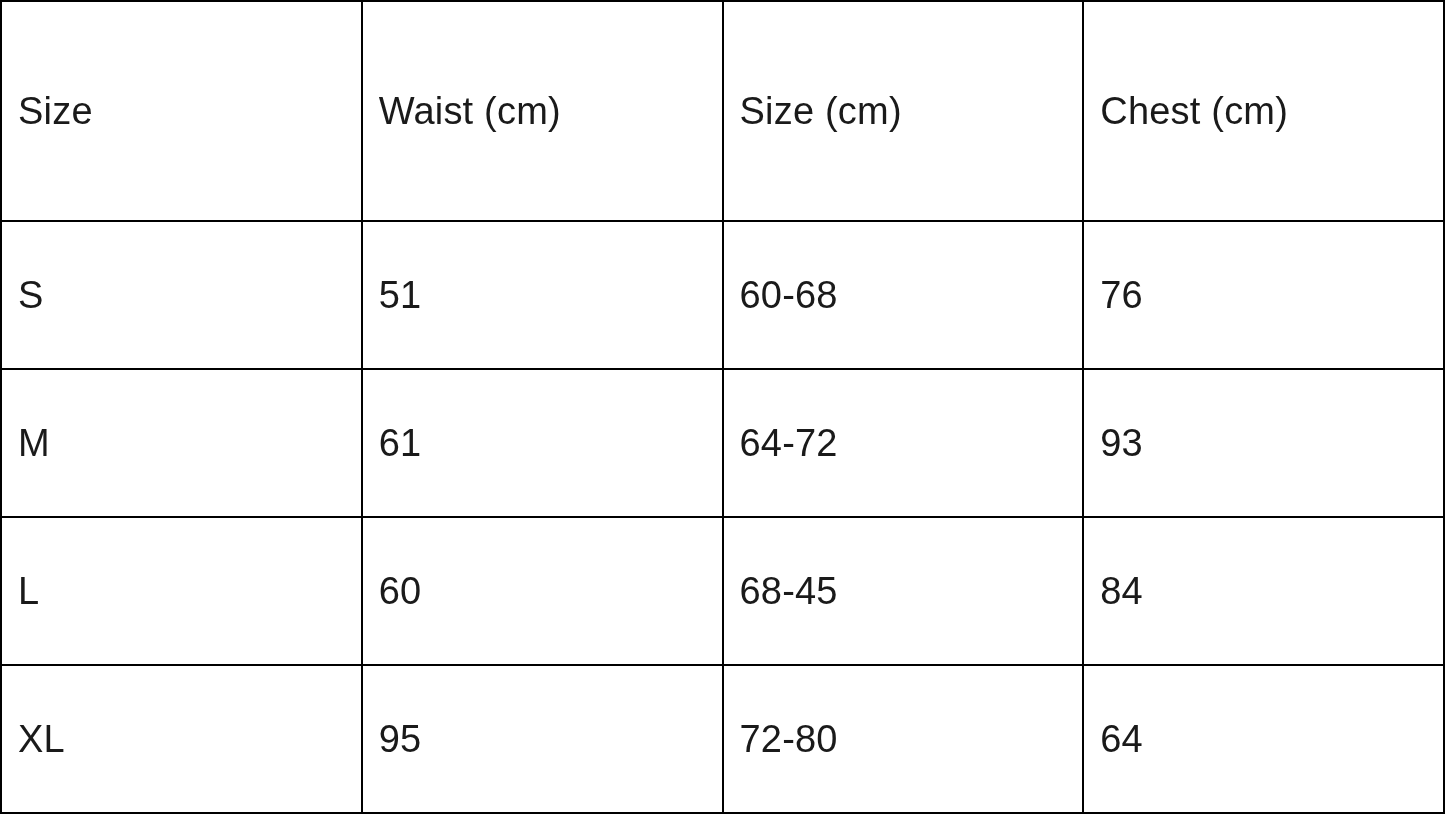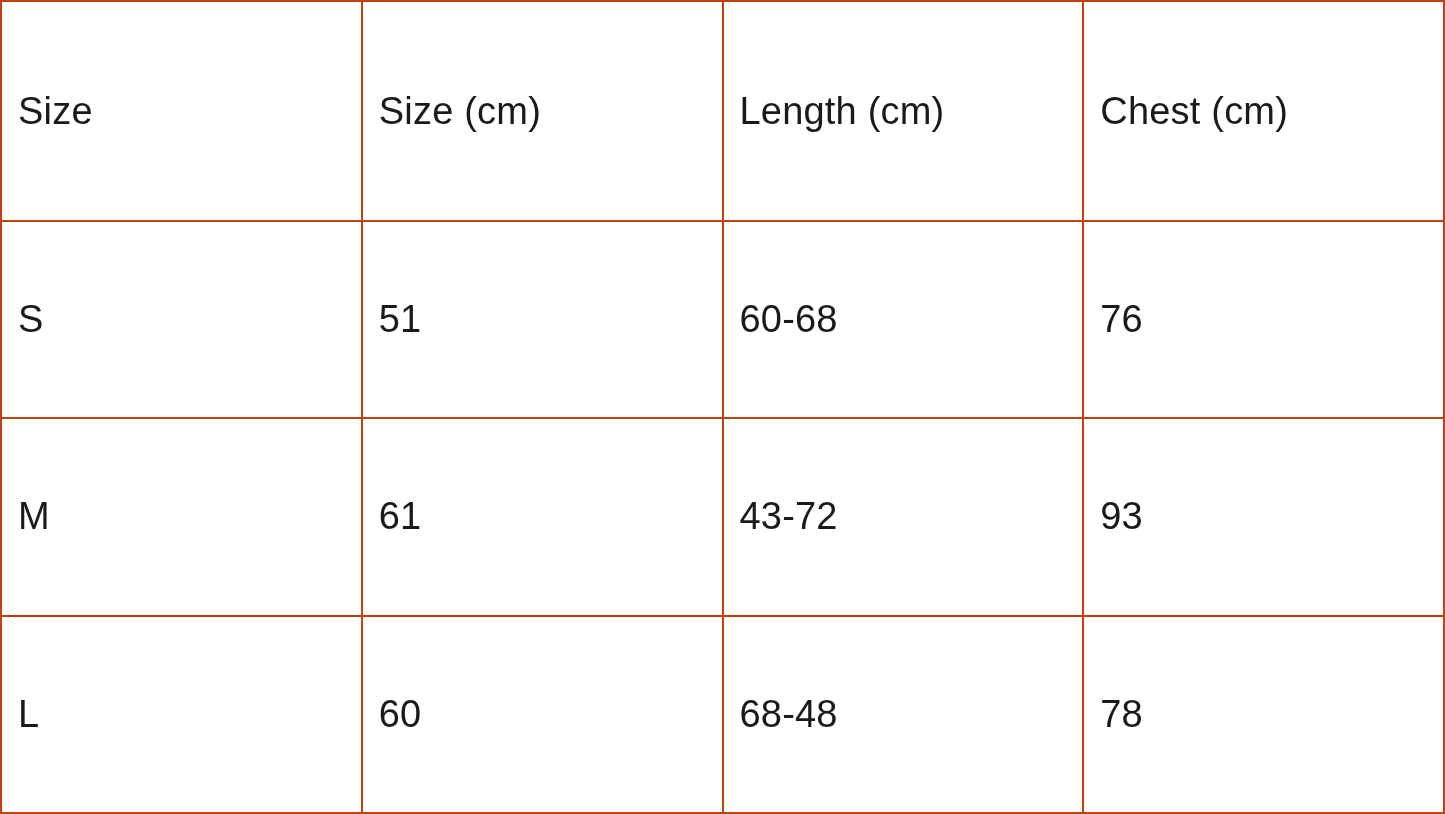--- a/index.html
+++ b/index.html
@@ -15,21 +15,21 @@
   }
   table.size-chart {
     width: 1445px;
     height: 814px;
     border-collapse: collapse;
     table-layout: fixed;
     background: #ffffff;
   }
   table.size-chart th,
   table.size-chart td {
-    border: 2px solid #c2410c;
+    border: 2px solid #000000;
     padding: 0 10px 0 16px;
     text-align: left;
     vertical-align: middle;
     font-size: 38px;
     font-weight: 400;
     color: #1a1a1a;
     letter-spacing: 0.2px;
     white-space: nowrap;
     overflow: hidden;
   }
@@ -40,38 +40,44 @@
     height: 148px;
   }
 </style>
 </head>
 <body>
 
 <table class="size-chart">
   <thead>
     <tr>
       <th>Size</th>
+      <th>Waist (cm)</th>
       <th>Size (cm)</th>
-      <th>Length (cm)</th>
       <th>Chest (cm)</th>
     </tr>
   </thead>
   <tbody>
     <tr>
       <td>S</td>
       <td>51</td>
       <td>60-68</td>
       <td>76</td>
     </tr>
     <tr>
       <td>M</td>
       <td>61</td>
-      <td>43-72</td>
+      <td>64-72</td>
       <td>93</td>
     </tr>
     <tr>
       <td>L</td>
       <td>60</td>
-      <td>68-48</td>
-      <td>78</td>
+      <td>68-45</td>
+      <td>84</td>
+    </tr>
+    <tr>
+      <td>XL</td>
+      <td>95</td>
+      <td>72-80</td>
+      <td>64</td>
     </tr>
   </tbody>
 </table>
 
 </body></html>

